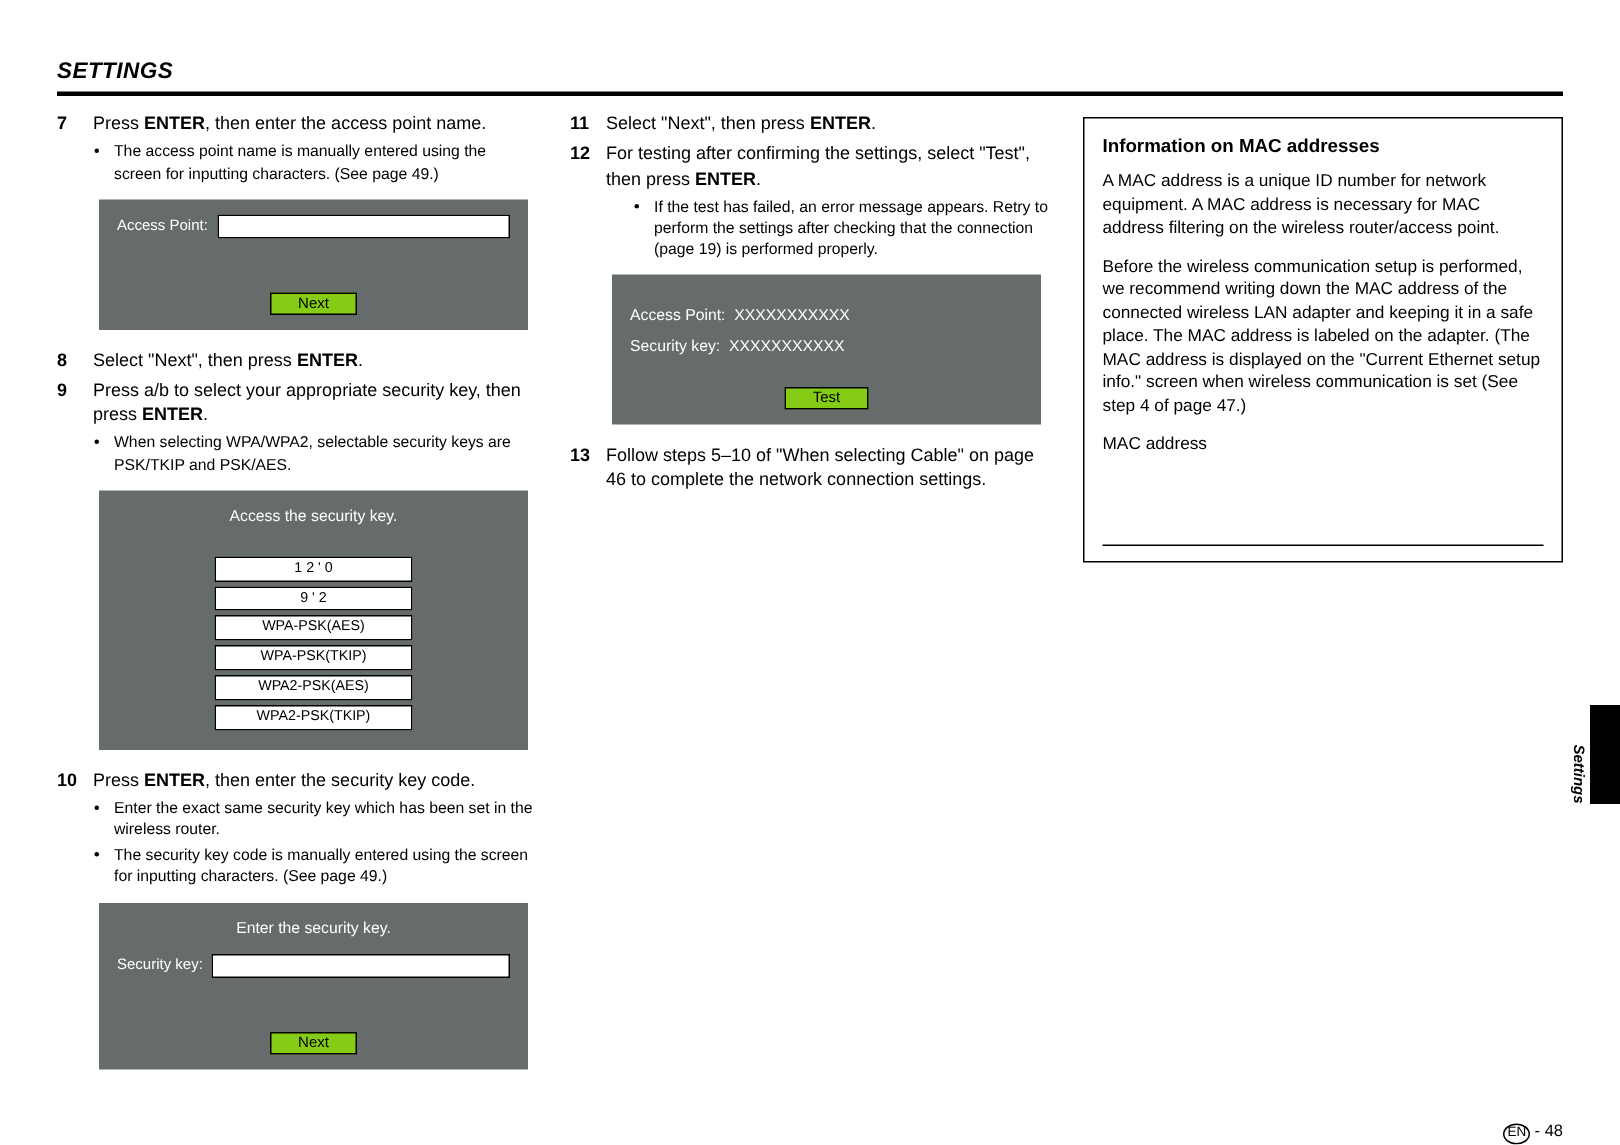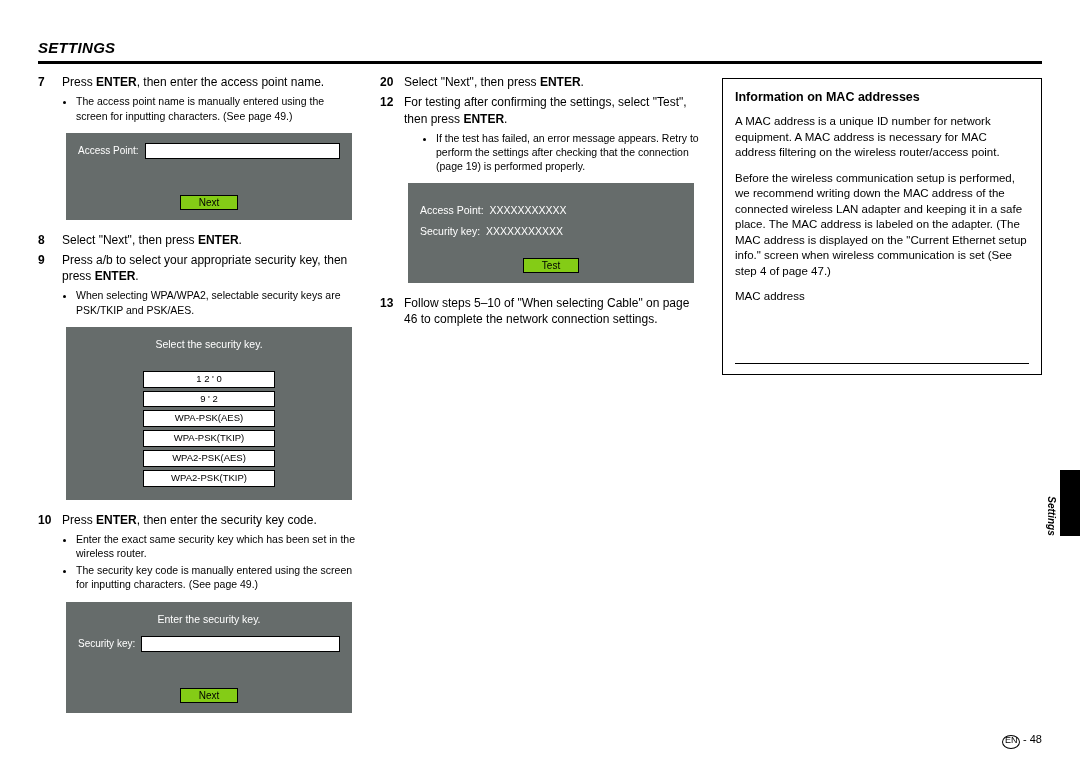--- a/index.html
+++ b/index.html
@@ -169,21 +169,21 @@
     top: 516px;
     font-size: 10px;
     font-weight: bold;
     font-style: italic;
     writing-mode: vertical-rl;
     transform: translateY(-50%);
   }
   .pg-num {
     position: absolute;
     right: 38px;
-    bottom: 14px;
+    bottom: 0;
     font-size: 11px;
   }
   .circledE {
     font-family: Arial, sans-serif;
     border: 1px solid #000;
     border-radius: 50%;
     padding: 0 2px;
     font-size: 9px;
     display: inline-block;
     line-height: 1;
@@ -240,21 +240,21 @@
         <div class="step-num">9</div>
         <div class="step-text">
           <span>Press a/b    to select your appropriate security key, then press </span><strong class="b">ENTER</strong><span>.</span>
         </div>
       </div>
       <ul class="bullets">
         <li>When selecting WPA/WPA2, selectable security keys are PSK/TKIP and PSK/AES.</li>
       </ul>
 
       <div class="screen">
-        <div class="screen-title">Select the security key.</div>
+        <div class="screen-title">Access the security key.</div>
         <div class="opt-list">
           <div class="opt">1 2 ' 0</div>
           <div class="opt">9 ' 2</div>
           <div class="opt">WPA-PSK(AES)</div>
           <div class="opt">WPA-PSK(TKIP)</div>
           <div class="opt">WPA2-PSK(AES)</div>
           <div class="opt">WPA2-PSK(TKIP)</div>
         </div>
       </div>
 
@@ -278,21 +278,21 @@
         <div class="btn-row">
           <span class="btn">Next</span>
         </div>
       </div>
 
     </div>
 
     <div class="col-mid">
 
       <div class="step-line">
-        <div class="step-num">20</div>
+        <div class="step-num">11</div>
         <div class="step-text">
           <span>Select "Next", then press </span><strong class="b">ENTER</strong><span>.</span>
         </div>
       </div>
 
       <div class="step-line">
         <div class="step-num">12</div>
         <div class="step-text">
           <span>For testing after confirming the settings, select "Test", then press </span><strong class="b">ENTER</strong><span>.</span>
         </div>

